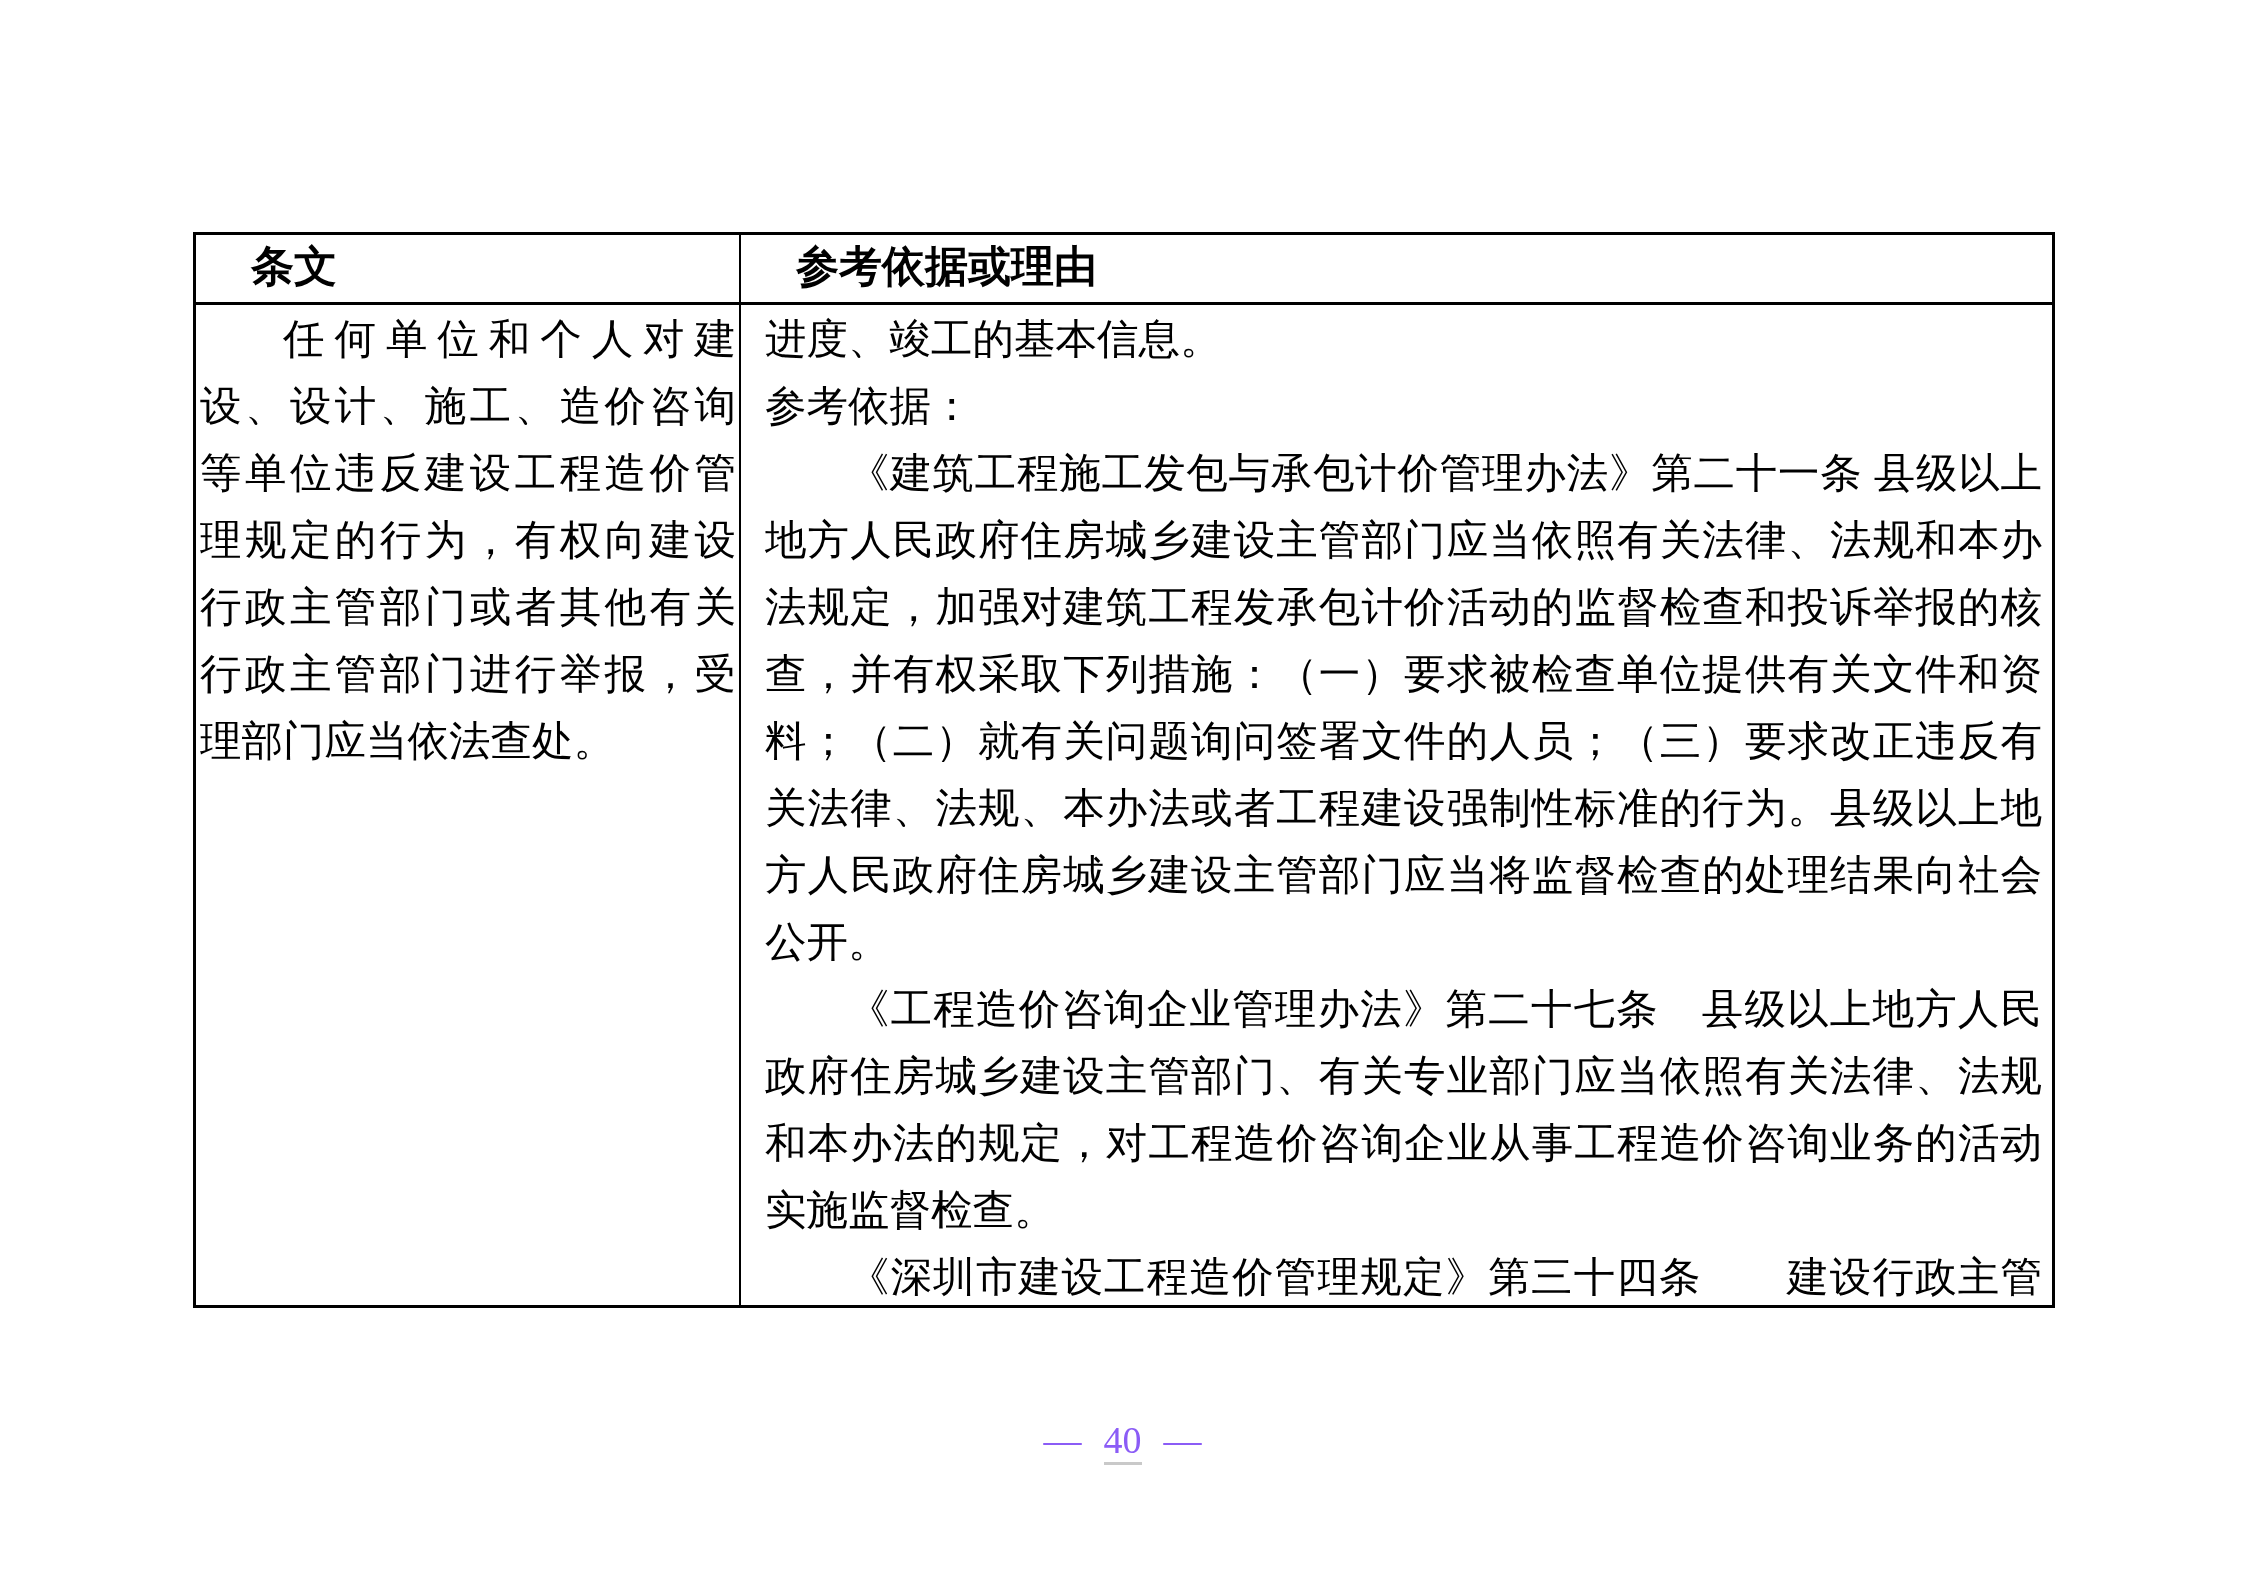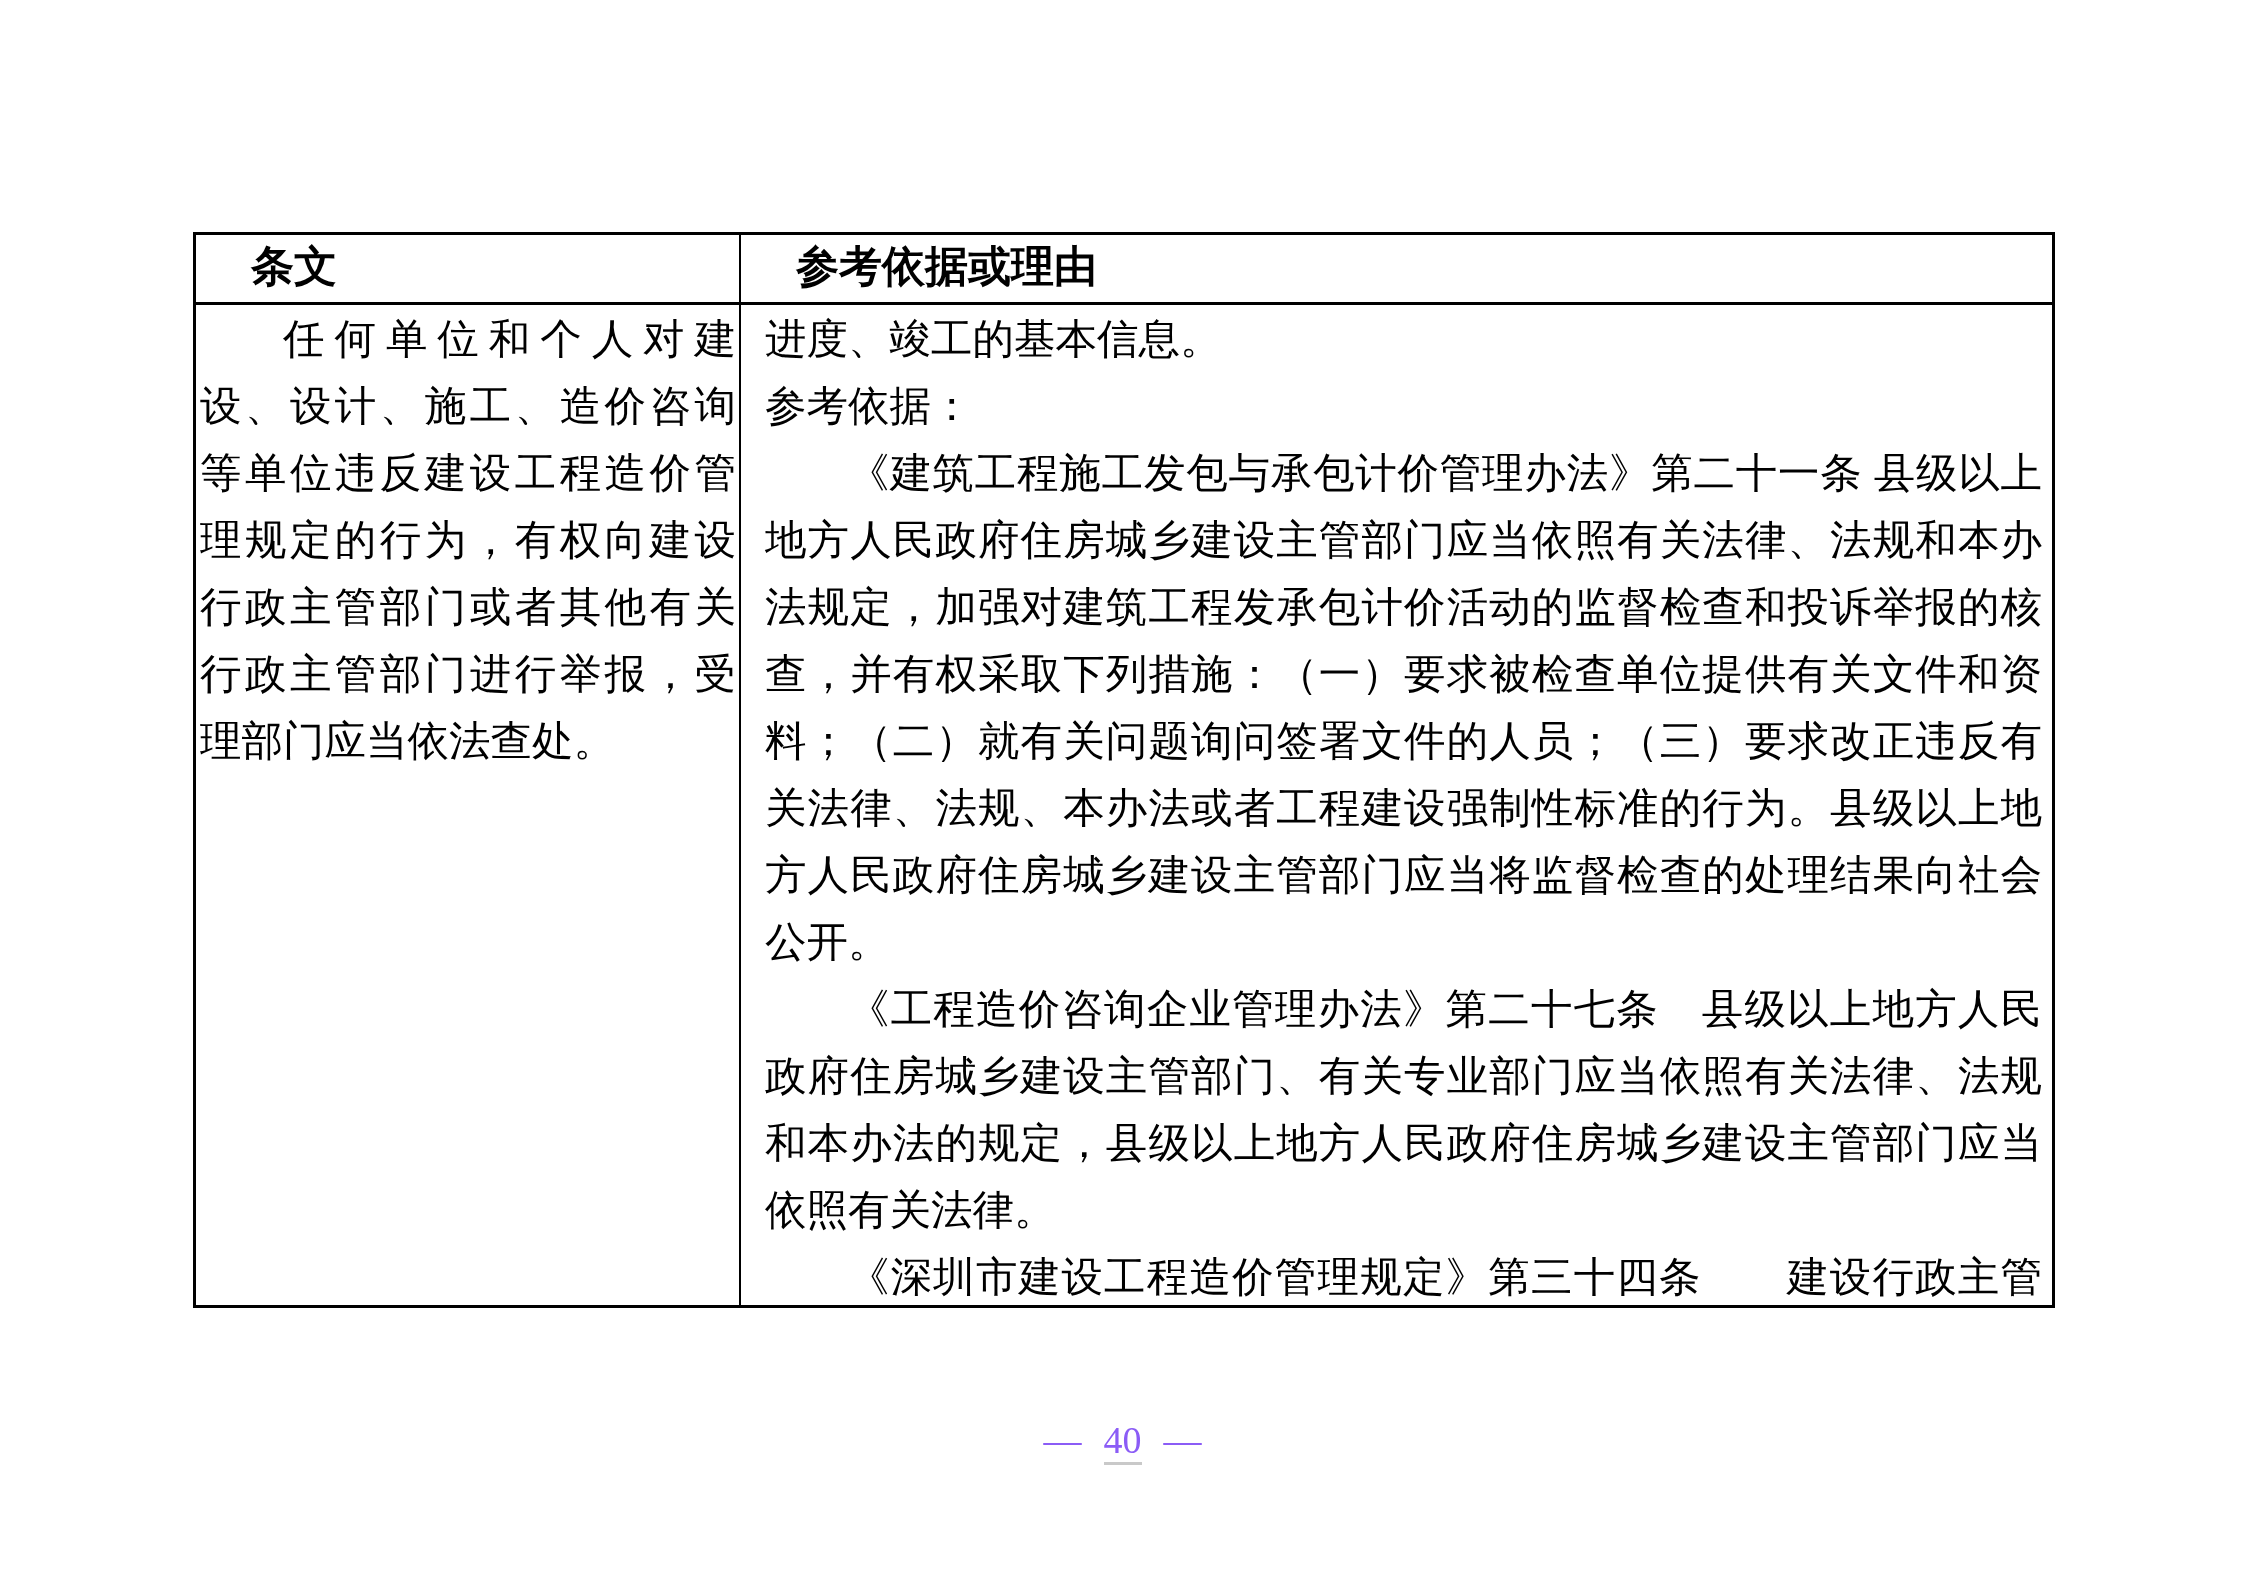--- a/index.html
+++ b/index.html
@@ -108,21 +108,21 @@
     </div>
 
     <div class="tbl-body">
       <div class="cell col1">
           <p class="para indent">任何单位和个人对建设、设计、施工、造价咨询等单位违反建设工程造价管理规定的行为，有权向建设行政主管部门或者其他有关行政主管部门进行举报，受理部门应当依法查处。</p>
         </div>
       <div class="cell col2">
           <p class="para">进度、竣工的基本信息。</p>
           <p class="para">参考依据：</p>
           <p class="para indent">《建筑工程施工发包与承包计价管理办法》第二十一条 县级以上地方人民政府住房城乡建设主管部门应当依照有关法律、法规和本办法规定，加强对建筑工程发承包计价活动的监督检查和投诉举报的核查，并有权采取下列措施：（一）要求被检查单位提供有关文件和资料；（二）就有关问题询问签署文件的人员；（三）要求改正违反有关法律、法规、本办法或者工程建设强制性标准的行为。县级以上地方人民政府住房城乡建设主管部门应当将监督检查的处理结果向社会公开。</p>
-          <p class="para indent">《工程造价咨询企业管理办法》第二十七条　县级以上地方人民政府住房城乡建设主管部门、有关专业部门应当依照有关法律、法规和本办法的规定，县级以上地方人民政府住房城乡建设主管部门应当依照有关法律。</p>
+          <p class="para indent">《工程造价咨询企业管理办法》第二十七条　县级以上地方人民政府住房城乡建设主管部门、有关专业部门应当依照有关法律、法规和本办法的规定，对工程造价咨询企业从事工程造价咨询业务的活动实施监督检查。</p>
           <p class="para indent">《深圳市建设工程造价管理规定》第三十四条　　建设行政主管部门应当对各类造价成果文件、建设工程合同进行监督检查，依法查处违</p>
         </div>
     </div>
 
   </div>
 
   <div class="footer">
     <span class="dash">—</span><span class="pagenum">40</span><span class="dash">—</span>
   </div>
 

